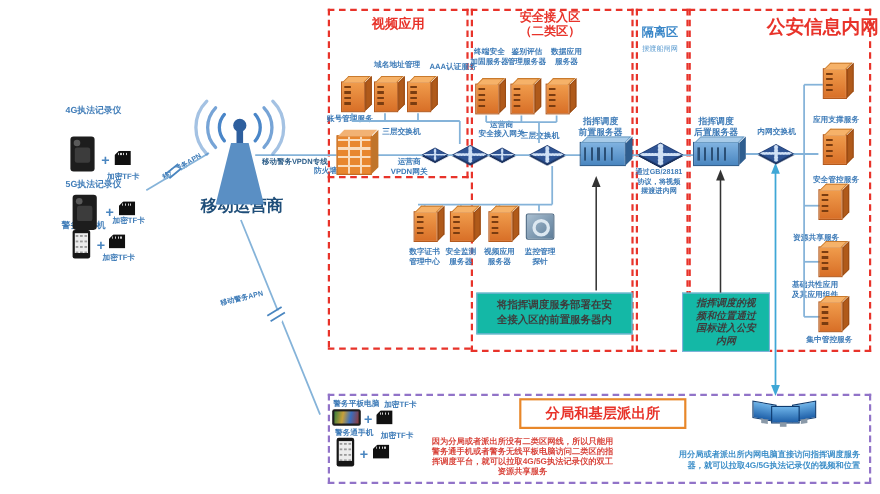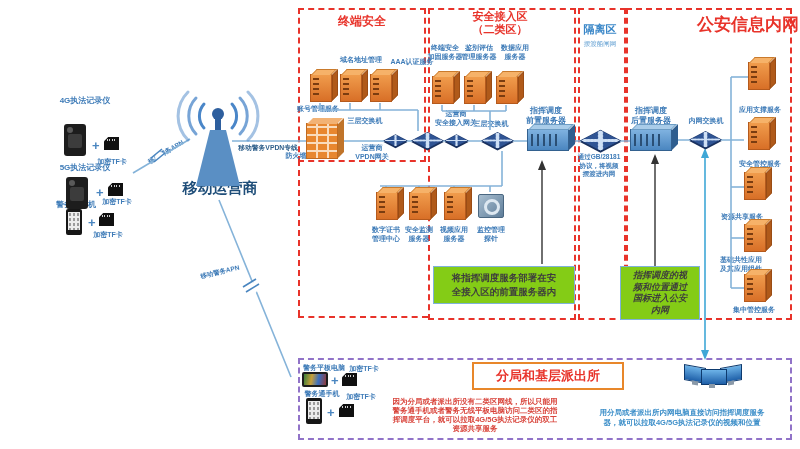--- a/index.html
+++ b/index.html
@@ -13,26 +13,26 @@
   .redline-h{position:absolute;border-top:2px dashed #e8332a;height:0;}
   .redline-v{position:absolute;border-left:2px dashed #e8332a;width:0;}
   .orange-box{position:absolute;border:2px solid #e8872a;background:#fff;text-align:center;
       color:#e8332a;font-weight:bold;font-size:13px;line-height:24px;}
   
   .ztitle{position:absolute;color:#e8332a;font-weight:bold;text-align:center;white-space:pre-line;}
   .lbl{position:absolute;color:#3f7cb8;font-weight:600;font-size:7px;line-height:8.5px;
        text-align:center;white-space:pre-line;}
   .lbl-b{font-size:8px;font-weight:700;}
   .dark{color:#1f4e79;font-weight:bold;}
-  .note-box{position:absolute;border:1px solid #7fb2d9;background:#84cc16;color:#3d3d3d;
+  .note-box{position:absolute;border:1px solid #7fb2d9;background:#14b8a6;color:#3d3d3d;
       font-weight:bold;text-align:center;white-space:pre-line;}
   .red-note{position:absolute;color:#d9453c;font-size:7.5px;line-height:9px;font-weight:600;
       text-align:center;white-space:pre-line;}
   .blue-note{position:absolute;color:#3d8fc9;font-size:7.5px;line-height:9.5px;font-weight:600;
-      text-align:center;white-space:pre-line;}
+      text-align:right;white-space:pre-line;}
   .iso-title{position:absolute;color:#3a87c8;font-weight:bold;font-size:11px;text-align:center;}
   .iso-sub{position:absolute;color:#5a9bd0;font-size:6.5px;text-align:center;}
   
   .srv{position:absolute;width:20px;height:26px;background:linear-gradient(180deg,#f09c4c,#d86f27);
        border:1px solid #b55a1d;}
   .srv::before{content:'';position:absolute;top:-6px;left:3px;width:100%;height:6px;background:#f6b269;
        transform:skewX(-45deg);border:1px solid #c97a2c;border-bottom:none;box-sizing:border-box;}
   .srv::after{content:'';position:absolute;right:-7px;top:-3px;width:6px;height:100%;background:#b05a1a;
        transform:skewY(-45deg);border:1px solid #9a4c14;box-sizing:border-box;}
   .srv .slots{position:absolute;left:2px;top:3px;width:6px;height:18px;
@@ -168,21 +168,21 @@
     <path d="M46 18 A18 18 0 0 0 46 42" stroke-width="3"></path>
     <path d="M38 12 A26 26 0 0 0 38 48" stroke-width="3" opacity="0.75"></path>
     <path d="M30 6  A34 34 0 0 0 30 54" stroke-width="3" opacity="0.5"></path>
     <path d="M74 18 A18 18 0 0 1 74 42" stroke-width="3"></path>
     <path d="M82 12 A26 26 0 0 1 82 48" stroke-width="3" opacity="0.75"></path>
     <path d="M90 6  A34 34 0 0 1 90 54" stroke-width="3" opacity="0.5"></path>
   </g>
 </svg>
 <div class="lbl dark" style="left:180px;top:184px;width:80px;font-size:15px;color:#1f4e79;">移动运营商</div>
 
-<div class="ztitle" style="left:320px;top:13px;width:84px;font-size:12px;">终端安全</div>
+<div class="ztitle" style="left:320px;top:13px;width:84px;font-size:12px;">视频应用</div>
 <div class="lbl" style="left:330px;top:56px;width:62px;">域名地址管理</div>
 <div class="lbl" style="left:388px;top:58px;width:48px;">AAA认证服务</div>
 <div class="lbl" style="left:290px;top:105px;width:56px;">账号管理服务</div>
 <div class="srv icon-layer" style="left:310px;top:74px;">
     <i class="slots"></i>
   </div>
 <div class="srv icon-layer" style="left:340px;top:74px;">
     <i class="slots"></i>
   </div>
 <div class="srv icon-layer" style="left:370px;top:74px;">

